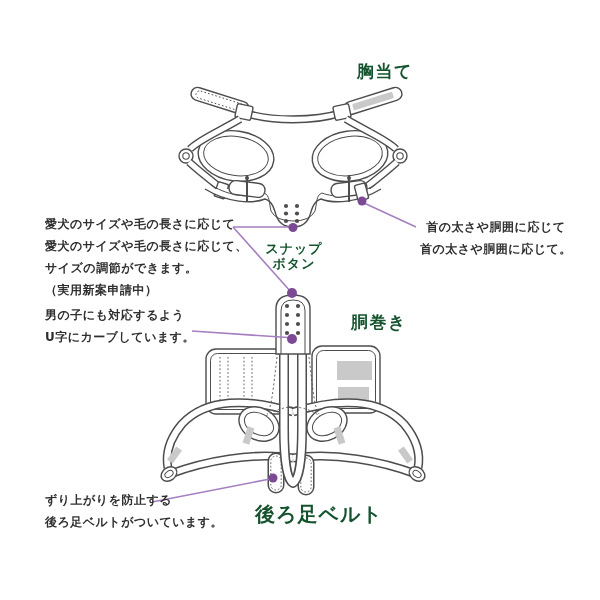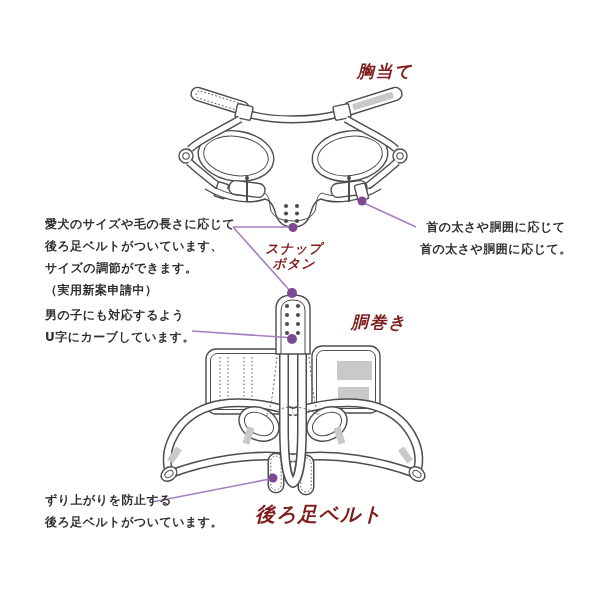--- a/index.html
+++ b/index.html
@@ -8,23 +8,22 @@
     font-family:"DejaVu Sans","Liberation Sans",sans-serif;
   }
   .stage{position:absolute;left:0;top:0;width:600px;height:600px;}
   svg{position:absolute;left:0;top:0;}
   .note{
     position:absolute;color:#2f2f2f;font-size:12px;line-height:22px;
     font-weight:600;letter-spacing:0.5px;white-space:nowrap;
   }
   .note span{display:block;}
   .plabel{
-    position:absolute;color:#7f1d1d;font-weight:bold;white-space:nowrap;
+    position:absolute;color:#14532d;font-weight:bold;white-space:nowrap;
     letter-spacing:1.5px;
-    font-style:italic;
   }
   .plabel span{display:block;}
   #label-chest{left:357px;top:60px;font-size:17px;}
   #label-snap{left:251px;top:241px;width:86px;font-size:13px;line-height:15px;text-align:center;letter-spacing:1px;}
   #label-torso{left:351px;top:311px;font-size:17px;}
   #label-rear{left:255px;top:501px;font-size:20px;letter-spacing:1px;}
   #note-snap-adjust{left:45px;top:213px;}
   #note-neck-adjust{left:420px;top:216px;text-align:center;}
   #note-u-curve{left:45px;top:304px;}
   #note-slip{left:45px;top:489px;}
@@ -199,21 +198,21 @@
   <div class="plabel" id="label-chest">胸当て</div>
   <div class="plabel" id="label-snap">
     <span>スナップ</span>
     <span>ボタン</span>
   </div>
   <div class="plabel" id="label-torso">胴巻き</div>
   <div class="plabel" id="label-rear">後ろ足ベルト</div>
 
   <div class="note" id="note-snap-adjust">
     <span>愛犬のサイズや毛の長さに応じて</span>
-    <span>後ろ足ベルトがついています、</span>
+    <span>愛犬のサイズや毛の長さに応じて、</span>
     <span>サイズの調節ができます。</span>
     <span>（実用新案申請中）</span>
   </div>
   <div class="note" id="note-neck-adjust">
     <span>首の太さや胴囲に応じて</span>
     <span>首の太さや胴囲に応じて。</span>
   </div>
   <div class="note" id="note-slip">
     <span>ずり上がりを防止する</span>
     <span>後ろ足ベルトがついています。</span>

